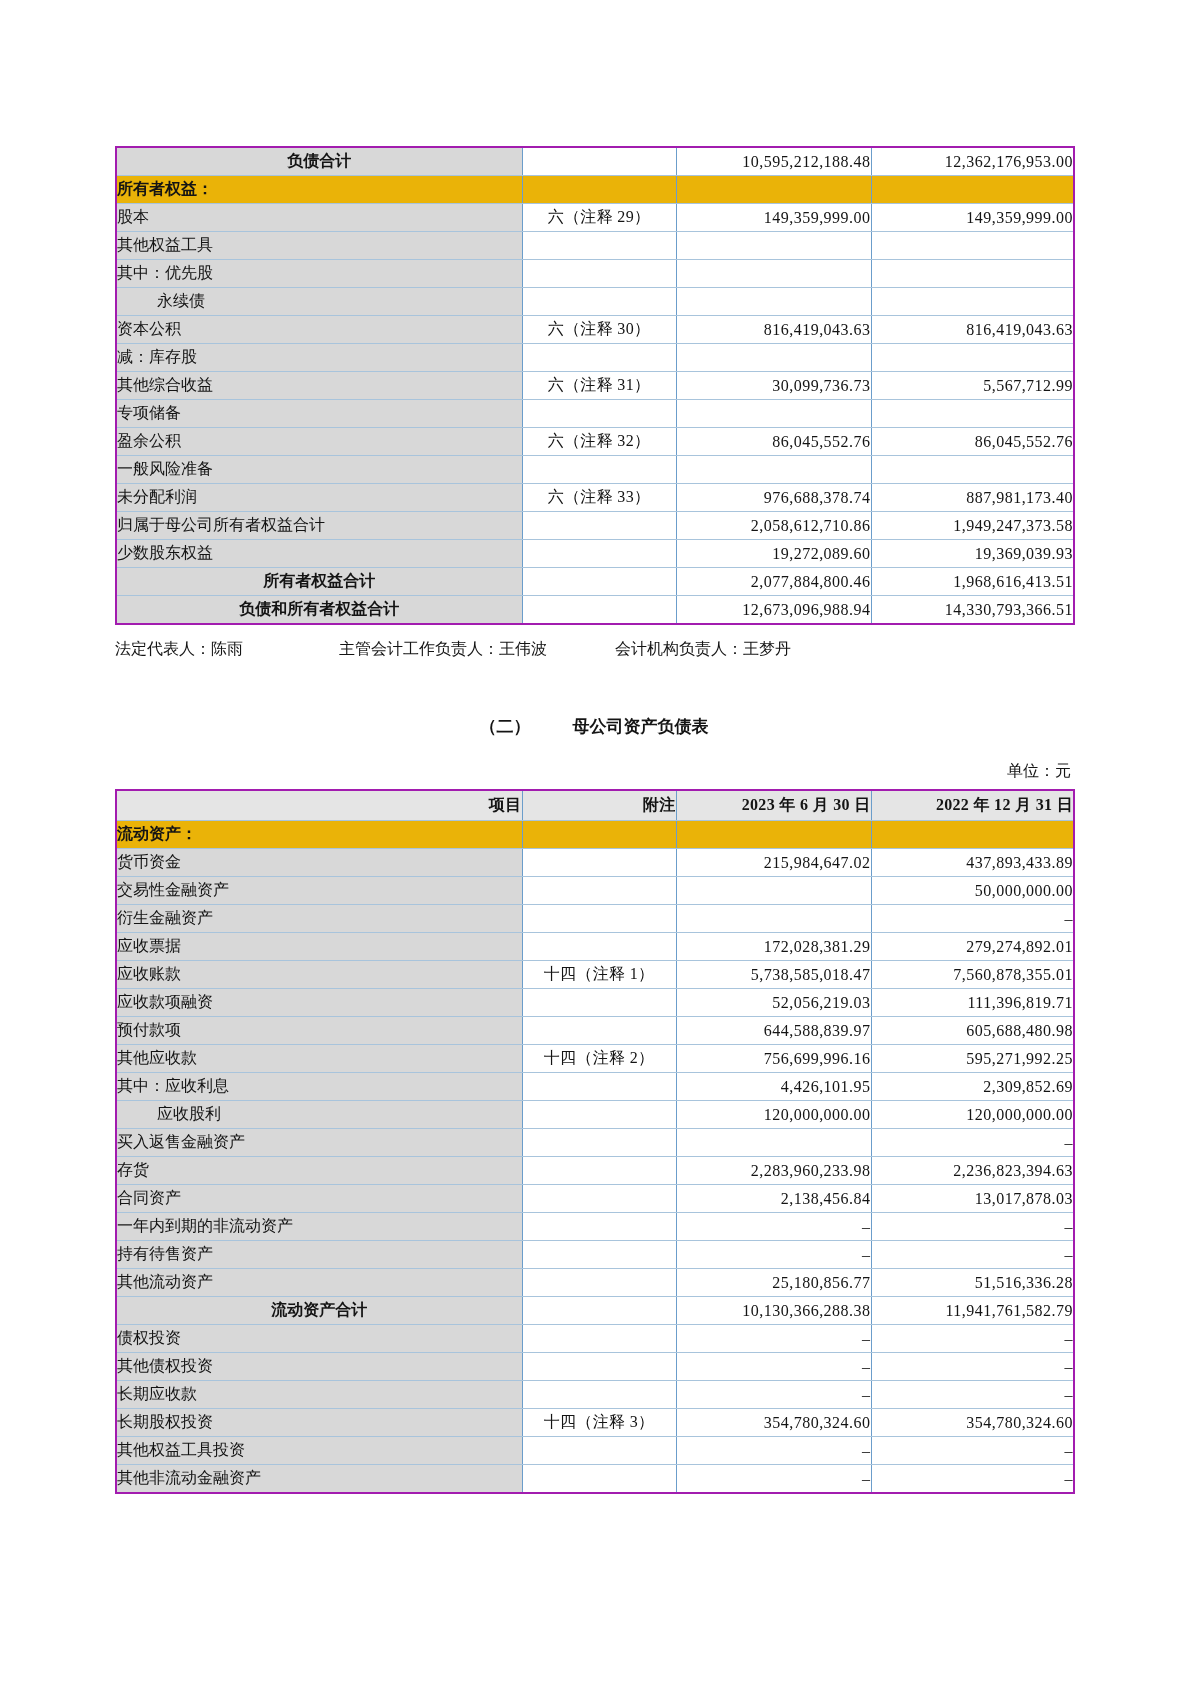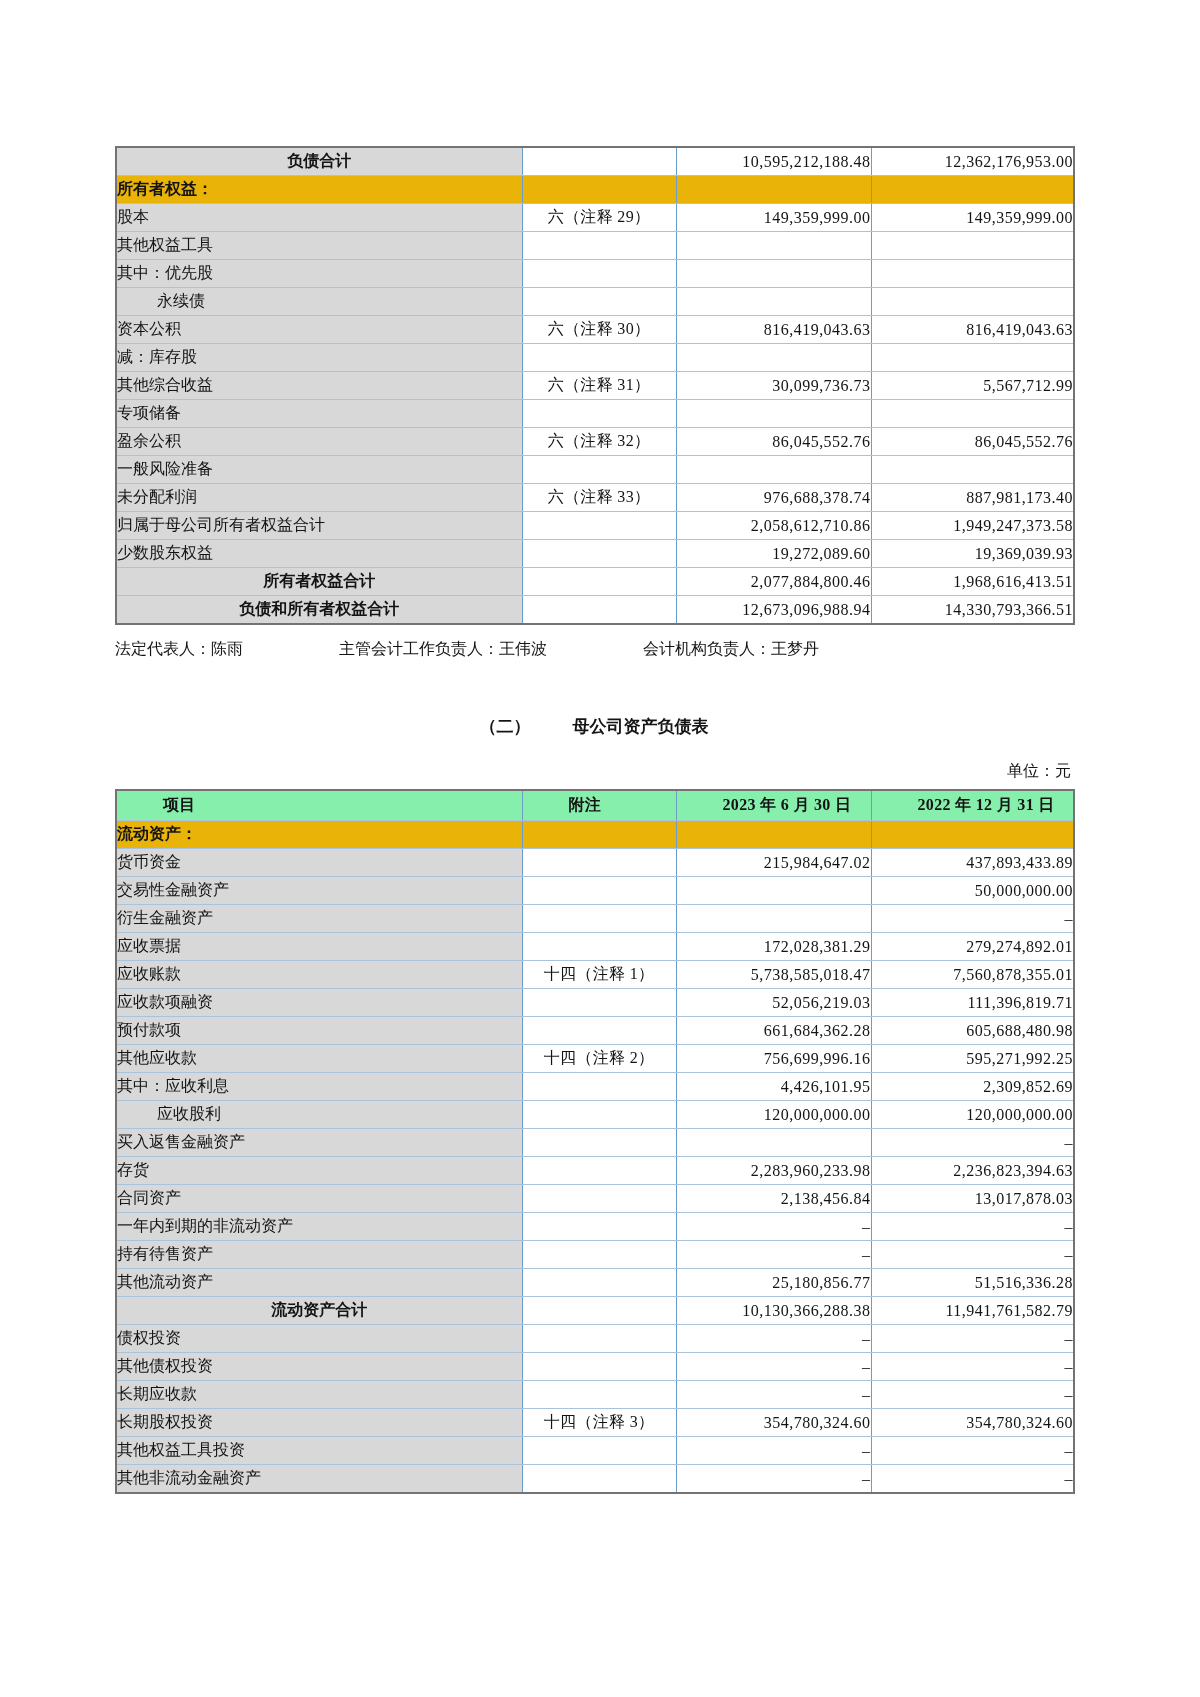--- a/index.html
+++ b/index.html
@@ -19,21 +19,21 @@
   .content {
     position: absolute;
     left: 115px;
     top: 0;
     width: 958px;
   }
   table.fin-table {
     border-collapse: collapse;
     table-layout: fixed;
     width: 958px;
-    border: 2px solid #737373;
+    border: 2px solid #a21caf;
     font-size: 16px;
   }
   table.t1 { margin-top: 146px; }
   table.t2 { margin-top: 6px; }
   col.c1 { width: 406px; }
   col.c2 { width: 154px; }
   col.c3 { width: 195px; }
   col.c4 { width: 203px; }
   .fin-table td, .fin-table th {
     border-left: 1px solid #6b9dcb;
@@ -41,23 +41,23 @@
     border-top: 1px solid #a8c4dc;
     border-bottom: 1px solid #a8c4dc;
     height: 27px;
     padding: 0;
     overflow: hidden;
     white-space: nowrap;
     vertical-align: middle;
   }
   .fin-table th {
     height: 29px;
-    background: #86efac;
+    background: #e5e5e5;
     font-weight: bold;
-    text-align: left;
+    text-align: right;
     letter-spacing: 0.02em;
     padding-left: 46px;
   }
   .c-name  { text-align: left;  padding-left: 8px;  background: #d8d8d8; }
   .c-note  { text-align: center; letter-spacing: 0.02em; }
   .c-val   { text-align: right; padding-right: 10px; letter-spacing: 0.03em; }
   tr.row-item .c-name        { font-weight: normal; }
   tr.row-item-indent .c-name { font-weight: normal; padding-left: 40px; }
   tr.row-total .c-name {
     text-align: center;
@@ -66,21 +66,21 @@
   }
   tr.row-section td { background: #eab308; }
   tr.row-section .c-name { font-weight: bold; }
   .signatories {
     margin-top: 14px;
     font-size: 16px;
     height: 22px;
     white-space: nowrap;
   }
   .signatories .sig2 { margin-left: 96px; }
-  .signatories .sig3 { margin-left: 96px; }
+  .signatories .sig3 { margin-left: 68px; }
   .section-heading {
     margin-top: 54px;
     font-size: 17px;
     font-weight: bold;
     height: 24px;
     text-align: center;
   }
   .section-heading .sec-title { margin-left: 42px; }
   .unit-line {
     margin-top: 22px;
@@ -273,21 +273,21 @@
           </tr>
           <tr class="row-item">
             <td class="c-name">应收款项融资</td>
             <td class="c-note"></td>
             <td class="c-val">52,056,219.03</td>
             <td class="c-val">111,396,819.71</td>
           </tr>
           <tr class="row-item">
             <td class="c-name">预付款项</td>
             <td class="c-note"></td>
-            <td class="c-val">661,684,362.28</td>
+            <td class="c-val">644,588,839.97</td>
             <td class="c-val">605,688,480.98</td>
           </tr>
           <tr class="row-item">
             <td class="c-name">其他应收款</td>
             <td class="c-note">十四（注释 2）</td>
             <td class="c-val">756,699,996.16</td>
             <td class="c-val">595,271,992.25</td>
           </tr>
           <tr class="row-item">
             <td class="c-name">其中：应收利息</td>

